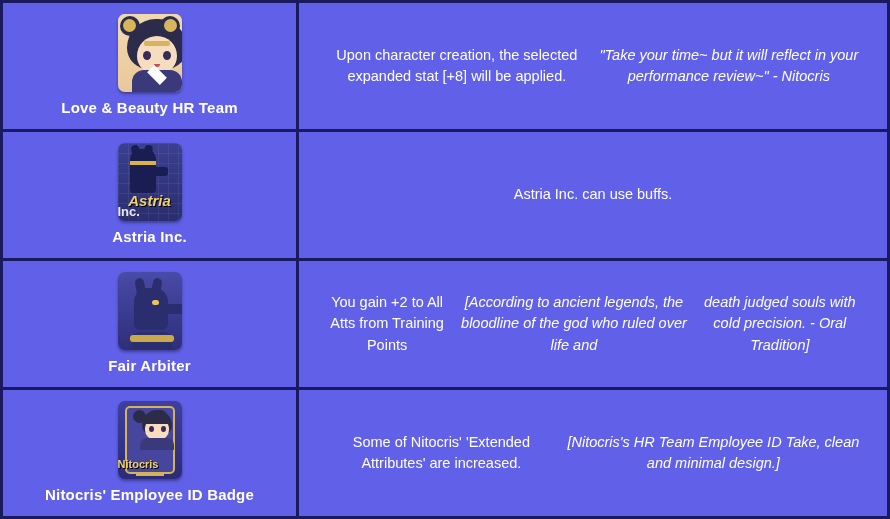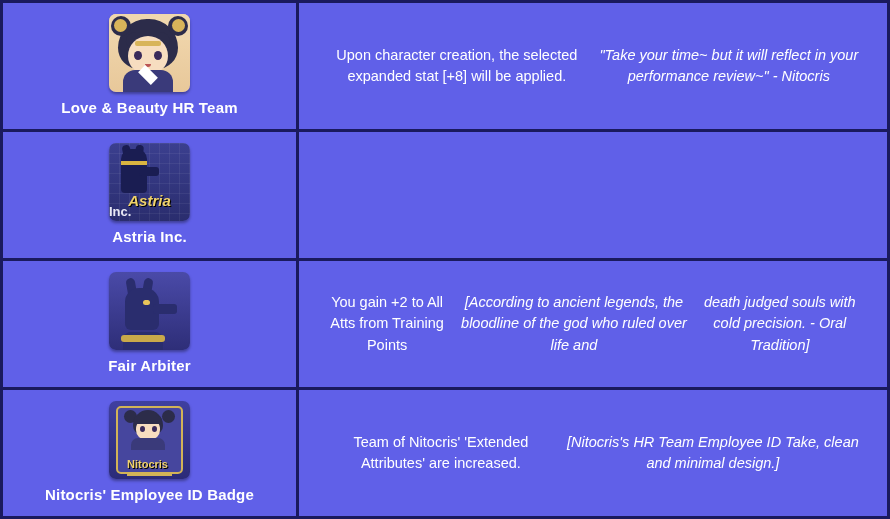--- a/index.html
+++ b/index.html
@@ -48,21 +48,21 @@
     flex: 1 1 auto;
     box-sizing: border-box;
     display: flex;
     flex-direction: row;
     align-items: center;
     justify-content: center;
     padding: 8px 22px;
     text-align: center;
   }
   .icon-box {
-    width: 81px;
+    width: 64px;
     height: 78px;
     border-radius: 7px;
     position: relative;
     overflow: hidden;
     box-shadow: 0 2px 3px rgba(0,0,0,0.35);
     display: block;
   }
   .icon-label {
     margin-top: 7px;
     color: #ffffff;
@@ -123,21 +123,21 @@
   .ic4 { background: linear-gradient(#3f3fa0, #2b2b78); }
   .ic4 .card { position:absolute; top:5px; left:7px; right:7px; bottom:5px; background:#46469e; border:2px solid #d2b357; border-radius:5px; }
   .ic4 .chib-hair { position:absolute; top:9px; left:24px; width:30px; height:24px; background:#2c2c4a; border-radius:15px 15px 8px 8px; }
   .ic4 .chib-face { position:absolute; top:17px; left:27px; width:24px; height:22px; background:#f7ddc0; border-radius:11px 11px 10px 10px; }
   .ic4 .chib-bang { position:absolute; top:14px; left:25px; width:28px; height:9px; background:#2c2c4a; border-radius:12px 12px 5px 5px; }
   .ic4 .chib-e1 { position:absolute; top:25px; left:31px; width:5px; height:6px; background:#3a2a5a; border-radius:50%; }
   .ic4 .chib-e2 { position:absolute; top:25px; left:43px; width:5px; height:6px; background:#3a2a5a; border-radius:50%; }
   .ic4 .bun1 { position:absolute; top:9px; left:15px; width:13px; height:13px; background:#2c2c4a; border-radius:50%; }
   .ic4 .bun2 { position:absolute; top:9px; right:15px; width:13px; height:13px; background:#2c2c4a; border-radius:50%; }
   .ic4 .chib-body { position:absolute; top:37px; left:22px; width:34px; height:12px; background:#3a3a7a; border-radius:7px 7px 0 0; }
-  .ic4 .name { position:absolute; bottom:9px; left:0; right:4px; text-align:center; color:#f0d26a; font-size:11px; font-weight:bold; text-shadow:1px 1px 0 #000; }
+  .ic4 .name { position:absolute; bottom:9px; left:0; right:4px; color:#f0d26a; font-size:11px; font-weight:bold; text-shadow:1px 1px 0 #000; }
   .ic4 .bar { position:absolute; bottom:3px; left:18px; right:18px; height:3px; background:#d2b357; }
 </style>
 </head>
 <body>
 
 <div class="table">
 
   <div class="row">
     <div class="cell-icon">
       <div class="icon-box ic1">
@@ -171,20 +171,23 @@
         <div class="ear1"></div>
         <div class="ear2"></div>
         <div class="anub"></div>
         <div class="snout"></div>
         <div class="gold1"></div>
         <div class="txt">Astria</div>
         <div class="txt2">Inc.</div>
       </div>
       <div class="icon-label">Astria Inc.</div>
     </div>
+    <div class="cell-desc">
+      <div class="desc-line">Astria Inc. can use buffs.</div>
+    </div>
   </div>
 
   <div class="row">
     <div class="cell-icon">
       <div class="icon-box ic3">
         <div class="e1"></div>
         <div class="e2"></div>
         <div class="head"></div>
         <div class="sn"></div>
         <div class="eye"></div>
@@ -211,18 +214,18 @@
         <div class="chib-bang"></div>
         <div class="chib-e1"></div>
         <div class="chib-e2"></div>
         <div class="chib-body"></div>
         <div class="name">Nitocris</div>
         <div class="bar"></div>
       </div>
       <div class="icon-label">Nitocris' Employee ID Badge</div>
     </div>
     <div class="cell-desc">
-      <div class="desc-line">Team of Nitocris' 'Extended Attributes' are increased.</div>
+      <div class="desc-line">Some of Nitocris' 'Extended Attributes' are increased.</div>
       <div class="desc-line italic">[Nitocris's HR Team Employee ID Take, clean and minimal design.]</div>
     </div>
   </div>
 
 </div>
 
 </body></html>

